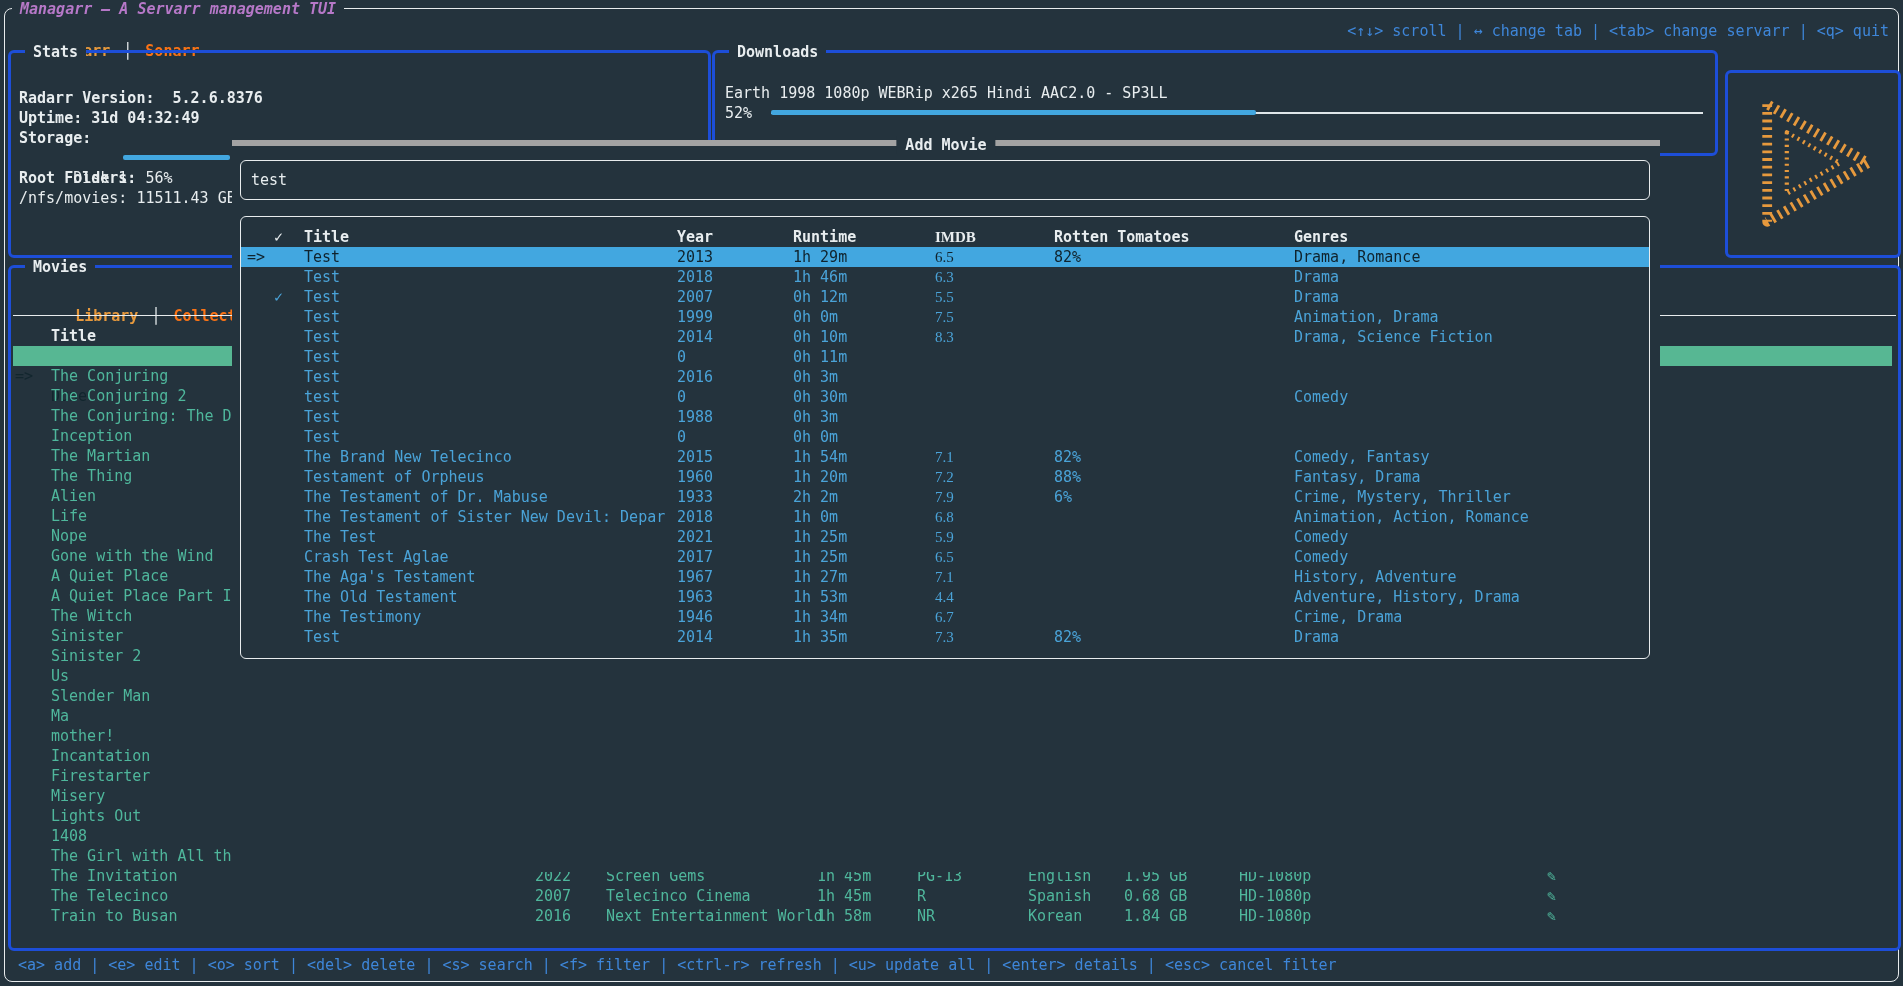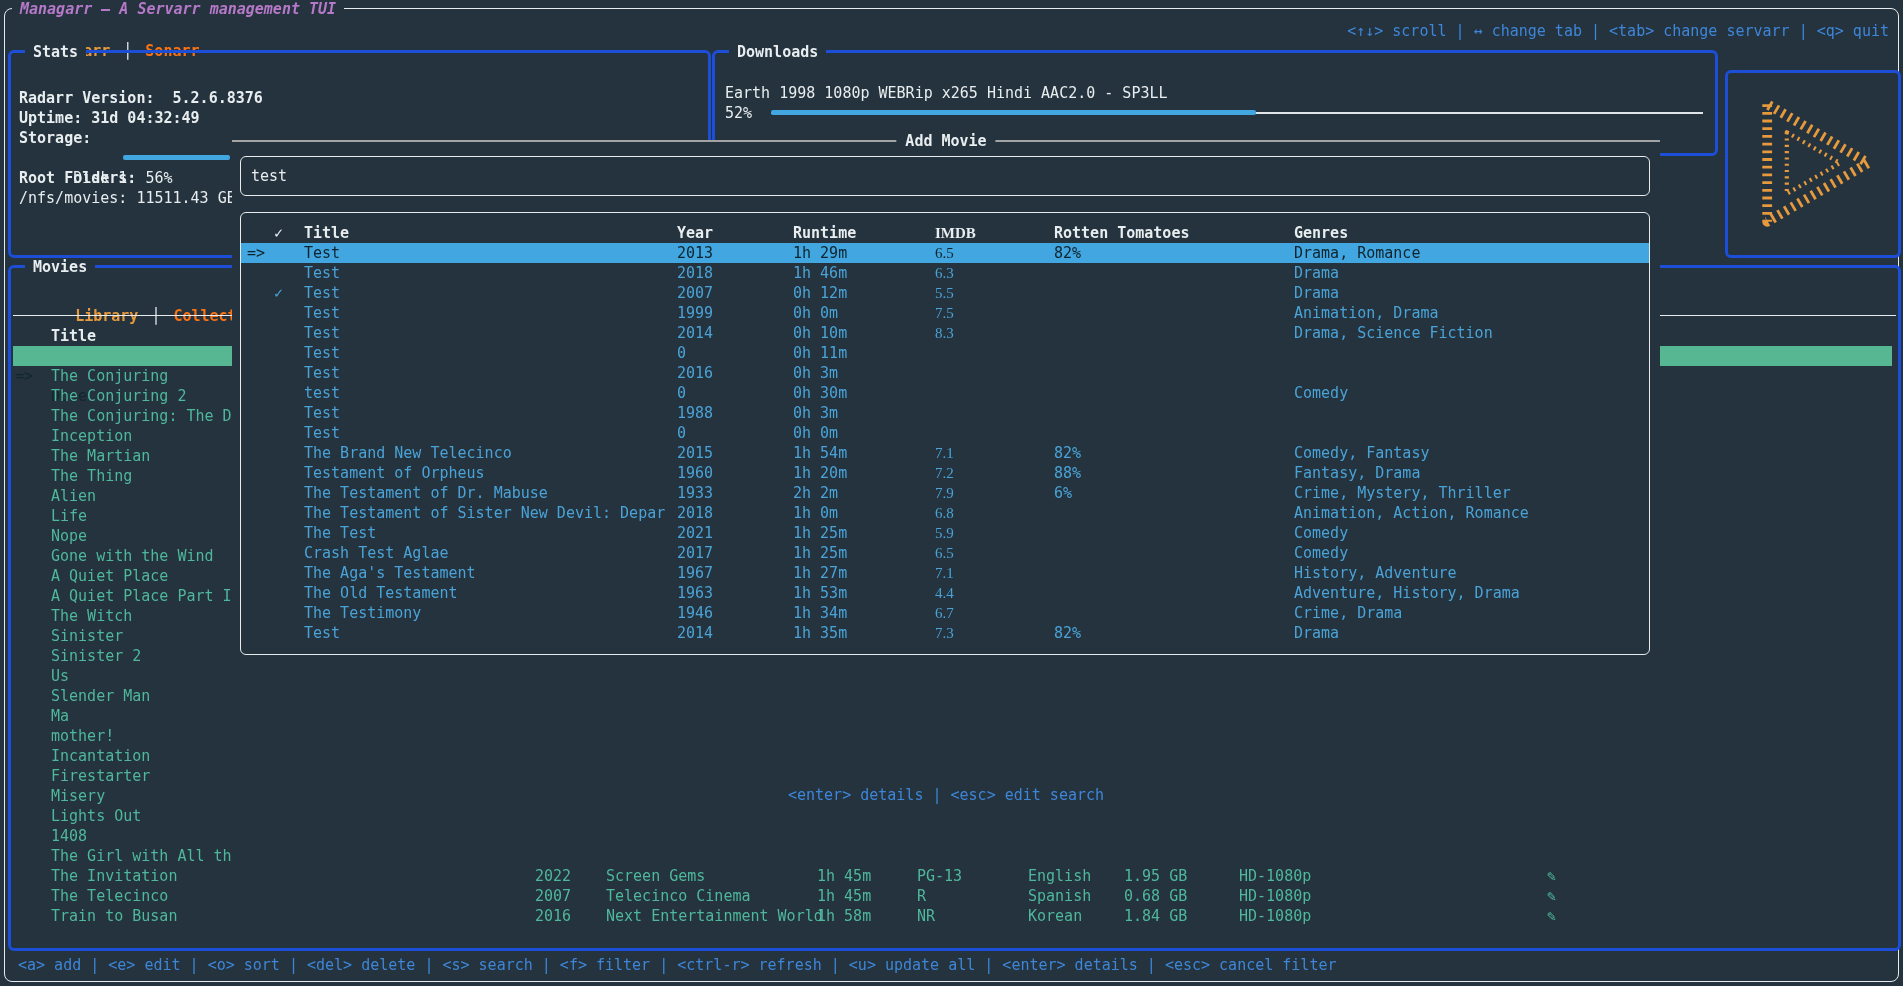--- a/index.html
+++ b/index.html
@@ -34,21 +34,21 @@
   .lib-row{height:20px;line-height:20px;padding-left:40px;color:#4fb79c;white-space:pre;}
   .selected-green{background:#57b793;color:#12262e;}
   .hline{position:absolute;height:0;border-top:1px solid #e8ecee;}
 
   .detail-row{position:relative;height:20px;line-height:20px;color:#4fb79c;}
   .detail-row span{position:absolute;top:0;height:20px;line-height:20px;white-space:pre;}
   .d-year{left:524px;} .d-studio{left:595px;} .d-runtime{left:806px;} .d-rating{left:906px;}
   .d-lang{left:1017px;} .d-size{left:1113px;} .d-quality{left:1228px;} .d-icon{left:1536px;}
 
   
-  .modal{position:absolute;left:232px;top:140px;width:1428px;height:726px;background:#24333d;border-top:2px solid #a3a3a3;}
+  .modal{position:absolute;left:232px;top:140px;width:1428px;height:726px;background:#24333d;border-top:6px solid #a3a3a3;}
   .modal-title{position:absolute;left:50%;transform:translateX(-50%);top:-10px;background:#24333d;padding:0 9px;font-weight:bold;white-space:pre;}
   .search-box{position:absolute;left:8px;top:14px;width:1408px;height:38px;border:1px solid #e8ecee;border-radius:6px;background:#24333d;}
   .search-input{position:absolute;left:8px;top:1px;width:1380px;height:34px;border:none;outline:none;background:transparent;
     color:#e8edef;font-family:inherit;font-size:15px;}
   .results-table{position:absolute;left:8px;top:70px;width:1408px;height:441px;border:1px solid #e8ecee;border-radius:6px;color:#4aa3d8;}
   .rt-header{position:relative;height:20px;margin-top:10px;color:#e8edef;font-weight:bold;}
   .r-c{position:absolute;top:0;height:20px;line-height:20px;white-space:pre;}
   .c-pointer{left:6px;} .c-check{left:33px;} .c-title{left:63px;} .c-year{left:436px;}
   .c-runtime{left:552px;} .c-imdb{left:694px;font-family:Liberation Serif, serif;} .c-rotten{left:813px;} .c-genres{left:1015px;margin-left:38px;}
   .rt-row{position:relative;height:20px;}
@@ -447,18 +447,17 @@
             <span class="r-c c-title">Test</span>
             <span class="r-c c-year">2014</span>
             <span class="r-c c-runtime">1h 35m</span>
             <span class="r-c c-imdb">7.3</span>
             <span class="r-c c-rotten">82%</span>
             <span class="r-c c-genres">Drama</span>
           </div>
         </div>
     </div>
 
-    <div class="modal-help">&lt;enter&gt; details | &lt;esc&gt; edit search</div>
   </div>
 
   <div class="abs footer-keys">&lt;a&gt; add | &lt;e&gt; edit | &lt;o&gt; sort | &lt;del&gt; delete | &lt;s&gt; search | &lt;f&gt; filter | &lt;ctrl-r&gt; refresh | &lt;u&gt; update all | &lt;enter&gt; details | &lt;esc&gt; cancel filter</div>
 
 </div>
 
 </body></html>

